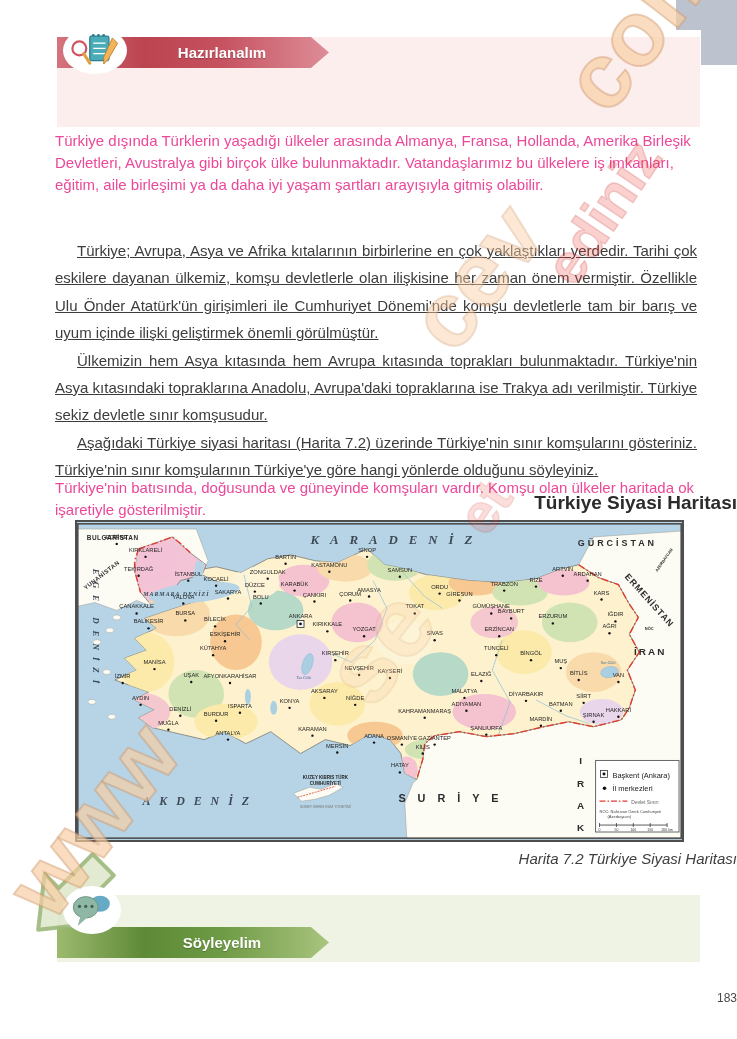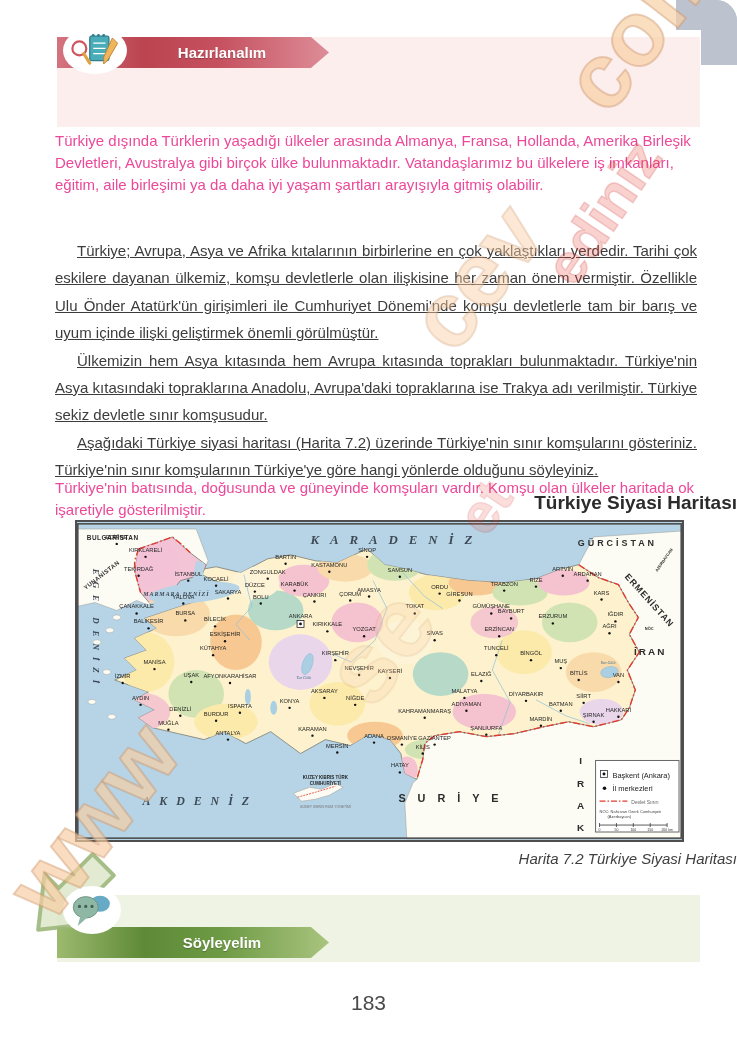--- a/index.html
+++ b/index.html
@@ -1,17 +1,17 @@
 <!DOCTYPE html>
 <html><head>
 <meta charset="utf-8">
 <style>
   html,body{margin:0;padding:0;background:#ffffff;}
   #page{position:relative;width:737px;height:1039px;background:#fff;overflow:hidden;
-        font-family:"Liberation Sans",sans-serif;color:#3c3c3c;border-radius:21px;}
+        font-family:"Liberation Sans",sans-serif;color:#3c3c3c;}
   .abs{position:absolute;}
   
   .tab{background:#bcc3cf;}
   
   .banner{height:31px;clip-path:polygon(0 0,calc(100% - 18px) 0,100% 50%,calc(100% - 18px) 100%,0 100%);
           display:flex;align-items:center;justify-content:center;z-index:4;}
   .banner.pink{background:linear-gradient(90deg,#d4737f 0%,#bb4450 32%,#c6515f 60%,#dd8d98 100%);}
   .banner.green{background:linear-gradient(90deg,#9cba6e 0%,#5e8a37 32%,#6d9a44 60%,#a9c47e 100%);margin-top:32px;}
   .banner-label{color:#fff;font-weight:bold;font-size:15px;padding-left:58px;text-shadow:0 1px 1px rgba(0,0,0,.25);}
   .panel{z-index:1;}
@@ -20,21 +20,21 @@
   .strip.pink{background:#f7dada;}
   .strip.green{background:#dfe9ca;}
   .icon-circle{background:#fff;border-radius:50%;display:flex;align-items:center;justify-content:center;z-index:6;}
   .question{font-size:15px;line-height:26px;text-indent:18px;color:#3d3d3d;}
   .red{color:#ec4899;font-size:15px;line-height:22px;z-index:3;}
   .bodytext{font-size:15px;line-height:27.4px;text-align:justify;}
   .bodytext p{margin:0;text-indent:22px;}
   .maptitle{font-size:19px;font-weight:bold;color:#2b2b2b;text-align:right;}
   .mapfig{border:2px solid #4e4e4e;box-sizing:border-box;background:#b6d4e6;z-index:1;}
   .caption{font-style:italic;font-size:15px;color:#3f3f3f;text-align:right;}
-  .pagenum{font-size:21px;color:#4a4a4a;text-align:center;z-index:1;}
+  .pagenum{font-size:12px;color:#4a4a4a;text-align:right;z-index:1;}
   
   .wm{position:absolute;font-weight:bold;pointer-events:none;z-index:40;transform-origin:left top;white-space:nowrap;}
   .wm.peach{color:rgba(248,206,162,.85);-webkit-text-stroke:2px rgba(204,150,106,.55);}
   .wm.red{color:rgba(233,72,60,.5);-webkit-text-stroke:1.5px rgba(198,40,36,.45);}
   .arrow-deco{z-index:5;}
   svg text{user-select:none;}
 </style>
 </head>
 <body>
 

